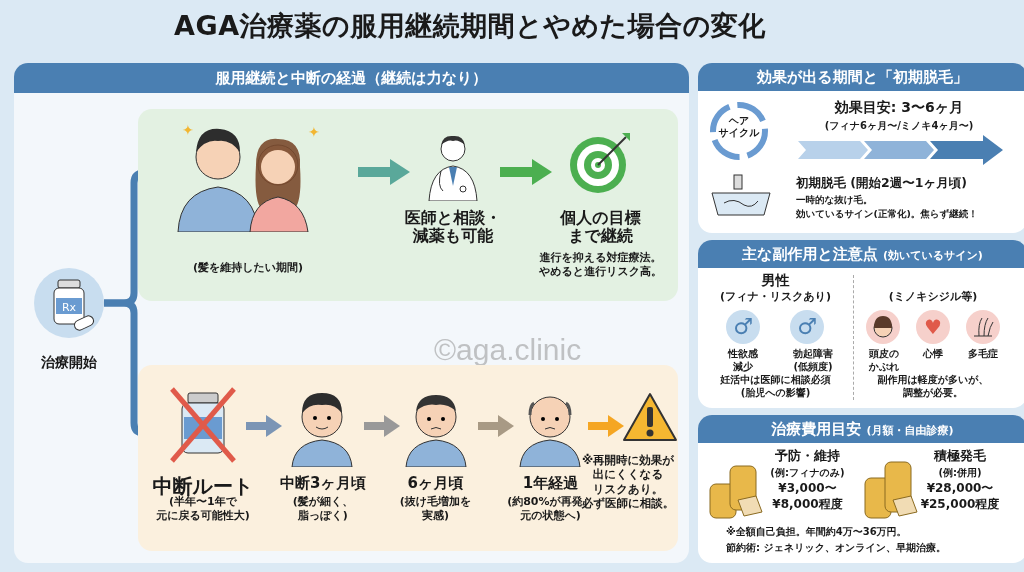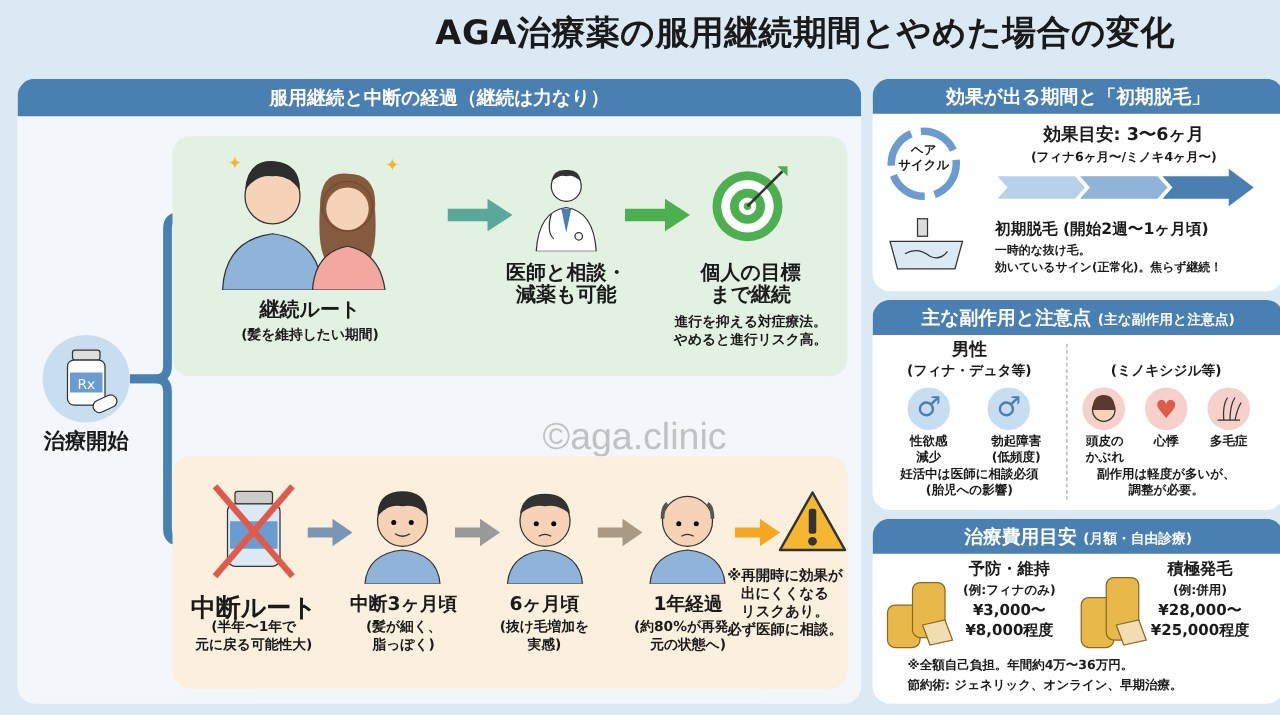--- a/index.html
+++ b/index.html
@@ -1,17 +1,17 @@
 <!DOCTYPE html>
 <html><head>
 <meta charset="utf-8">
 <style>
 *{box-sizing:border-box;margin:0;padding:0}
 body{width:1024px;height:572px;overflow:hidden;background:#dbe9f4;font-family:"DejaVu Sans",sans-serif;color:#1a1a1a;position:relative}
-.title{position:absolute;left:0;top:8px;width:940px;text-align:right;font-size:27px;font-weight:bold;letter-spacing:0.5px}
+.title{position:absolute;left:0;top:8px;width:940px;text-align:center;font-size:27px;font-weight:bold;letter-spacing:0.5px}
 .panel{position:absolute;background:#fff;border-radius:14px;overflow:hidden}
 .ph{background:#4a7fb2;color:#fff;text-align:center;font-weight:bold}
 #left{left:14px;top:63px;width:675px;height:500px;background:#f3f7fb}
 #left .ph{height:30px;line-height:30px;font-size:15px}
 .green{position:absolute;left:124px;top:46px;width:540px;height:192px;background:#e3f1e2;border-radius:14px}
 .beige{position:absolute;left:124px;top:302px;width:540px;height:186px;background:#fbf0de;border-radius:14px}
 .abs{position:absolute}
 .lbl-b{font-weight:bold;text-align:center;line-height:1.15}
 .lbl-s{font-size:11px;text-align:center;line-height:1.25;font-weight:bold}
 .rp{left:698px;width:329px}
@@ -28,21 +28,21 @@
 
  <div class="abs" style="left:20px;top:205px;width:70px;height:70px;border-radius:50%;background:#c8ddef">
   <svg width="70" height="70" viewBox="0 0 70 70">
         <rect x="24" y="12" width="22" height="8" rx="2" fill="#ddd" stroke="#333"></rect>
         <rect x="20" y="20" width="30" height="36" rx="5" fill="#fff" stroke="#333"></rect>
         <rect x="22" y="30" width="26" height="16" fill="#6a9bd1"></rect>
         <text x="35" y="43" font-size="11" fill="#fff" text-anchor="middle" font-family="DejaVu Sans">Rx</text>
         <rect x="40" y="50" width="20" height="10" rx="5" fill="#fff" stroke="#333" transform="rotate(-25 50 55)"></rect>
       </svg>
  </div>
- <div class="abs lbl-b" style="left:10px;top:281px;width:90px;font-size:17px">治療開始</div>
+ <div class="abs lbl-b" style="left:10px;top:291px;width:90px;font-size:14px">治療開始</div>
 
  <svg class="abs" style="left:85px;top:90px" width="70" height="290">
   <path d="M5 150 H25 Q35 150 35 140 V30 Q35 20 45 20 H55" stroke="#4a7fb2" stroke-width="7" fill="none"></path>
   <polygon points="52,10 68,20 52,30" fill="#4a7fb2"></polygon>
   <path d="M5 150 H25 Q35 150 35 160 V270 Q35 280 45 280 H55" stroke="#4a7fb2" stroke-width="7" fill="none"></path>
   <polygon points="52,270 68,280 52,290" fill="#6a8fb8"></polygon>
  </svg>
 
  <div class="green">
   <div class="abs" style="left:30px;top:8px;width:160px;height:115px">
@@ -51,21 +51,20 @@
           <path d="M28 35 Q30 10 52 12 Q72 14 72 35 Q62 22 50 24 Q38 22 28 35Z" fill="#2d2d2d"></path>
     <path d="M10 115 Q12 75 50 70 Q88 75 90 115Z" fill="#8fb3d9" stroke="#333"></path>
     <circle cx="110" cy="48" r="20" fill="#f6d2b6" stroke="#333"></circle>
           <path d="M88 48 Q88 20 110 22 Q134 22 132 50 Q134 80 128 90 L92 90 Q86 80 88 48Z" fill="#7a4a2e" opacity="0.9"></path>
           <circle cx="110" cy="50" r="17" fill="#f6d2b6"></circle>
     <path d="M82 115 Q84 85 110 80 Q136 85 140 115Z" fill="#f2a7a0" stroke="#333"></path>
     <text x="14" y="18" font-size="14" fill="#f2b632">✦</text>
           <text x="140" y="20" font-size="14" fill="#f2b632">✦</text>
    </svg>
   </div>
-  <div class="abs lbl-b" style="left:40px;top:130px;width:140px;font-size:16px">継続ルート</div>
   <div class="abs lbl-s" style="left:40px;top:152px;width:140px">(髪を維持したい期間)</div>
 
   <svg class="abs" style="left:220px;top:50px" width="52" height="26">
         <rect x="0" y="8" width="34" height="10" fill="#5aa89a"></rect>
         <polygon points="32,0 52,13 32,26" fill="#5aa89a"></polygon>
       </svg>
 
   <div class="abs" style="left:285px;top:22px;width:60px;height:70px">
    <svg width="60" height="70" viewBox="0 0 60 70">
           <circle cx="30" cy="18" r="12" fill="#fff" stroke="#333"></circle>
@@ -209,24 +208,24 @@
         <path d="M4 20 H62 L56 42 H10Z" fill="#dbe9f4" stroke="#333"></path>
         <path d="M16 30 Q26 24 36 32 Q44 36 50 28" stroke="#333" fill="none"></path>
       </svg>
  </div>
  <div class="abs" style="left:98px;top:112px;width:212px;font-size:12.5px;font-weight:bold">初期脱毛 (開始2週〜1ヶ月頃)</div>
  <div class="abs" style="left:98px;top:131px;width:212px;font-size:9.5px;font-weight:bold">一時的な抜け毛。</div>
  <div class="abs" style="left:98px;top:145px;width:212px;font-size:9.5px;font-weight:bold">効いているサイン(正常化)。焦らず継続！</div>
 </div>
 
 <div class="panel rp" style="top:240px;height:168px">
- <div class="ph"><span>主な副作用と注意点</span> <span style="font-size:11px">(主な副作用と注意点)</span></div>
+ <div class="ph"><span>主な副作用と注意点</span> <span style="font-size:11px">(効いているサイン)</span></div>
  <div class="abs" style="left:155px;top:35px;height:125px;border-left:1px dashed #aaa"></div>
  <div class="abs lbl-b" style="left:0;top:32px;width:155px;font-size:14px">男性</div>
- <div class="abs lbl-s" style="left:0;top:50px;width:155px">(フィナ・デュタ等)</div>
+ <div class="abs lbl-s" style="left:0;top:50px;width:155px">(フィナ・リスクあり)</div>
  <div class="abs" style="left:28px;top:70px;width:34px;height:34px;border-radius:50%;background:#c8ddef;text-align:center;line-height:34px;font-size:22px;color:#4a7fb2">♂</div>
  <div class="abs" style="left:92px;top:70px;width:34px;height:34px;border-radius:50%;background:#c8ddef;text-align:center;line-height:34px;font-size:22px;color:#4a7fb2">♂</div>
  <div class="abs lbl-s" style="left:10px;top:108px;width:70px;font-size:10px;white-space:pre-line">性欲感
 減少</div>
  <div class="abs lbl-s" style="left:75px;top:108px;width:80px;font-size:10px;white-space:pre-line">勃起障害
 (低頻度)</div>
  <div class="abs lbl-s" style="left:0;top:134px;width:155px;font-size:10px;white-space:pre-line">妊活中は医師に相談必須
 (胎児への影響)</div>
 
  <div class="abs lbl-s" style="left:158px;top:50px;width:154px">(ミノキシジル等)</div>

